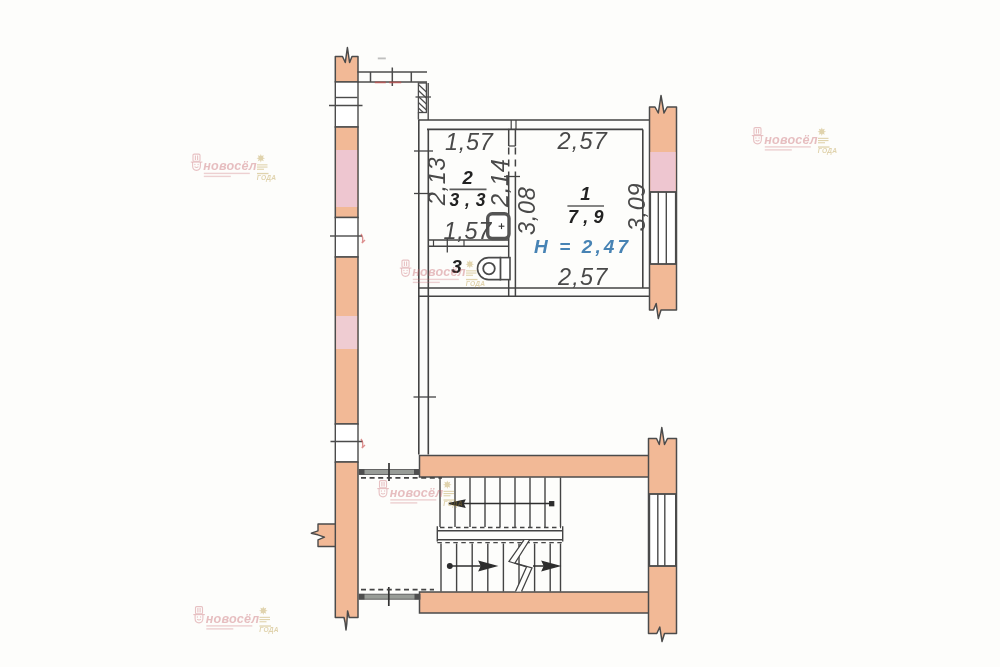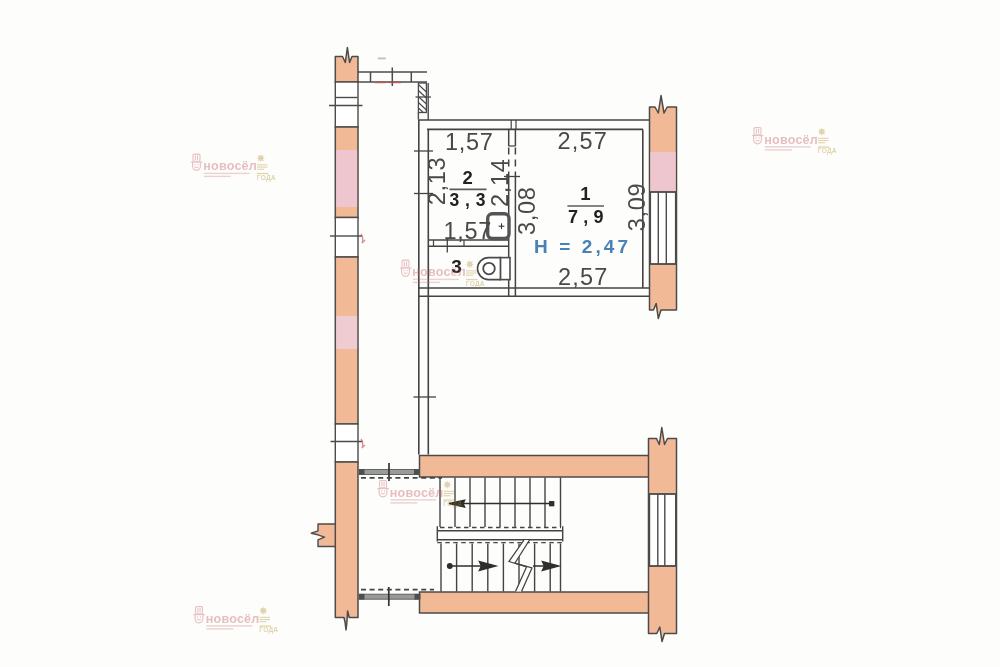--- a/index.html
+++ b/index.html
@@ -1,16 +1,16 @@
 <!DOCTYPE html>
 <html><head>
 <meta charset="utf-8">
 <style>
   html,body{margin:0;padding:0;background:#ffffff;}
-  #page{width:804px;height:667px;position:relative;background:#0f766e;font-family:"Liberation Sans", sans-serif;}
+  #page{width:804px;height:667px;position:relative;background:#0f766e;font-family:"Liberation Sans", sans-serif;font-style:italic;}
   svg{position:absolute;left:0;top:0;filter:blur(0.5px);}
   text{font-family:"Liberation Sans", sans-serif;}
 </style>
 </head>
 <body>
 <div id="page">
 <svg width="1000" height="667" viewBox="0 0 1000 667">
 <defs>
 
   <g id="wm" opacity="0.5">

